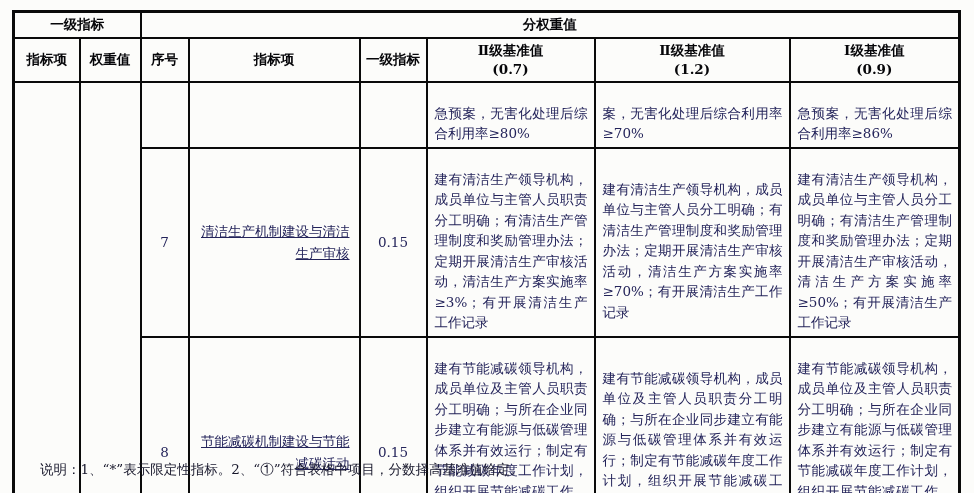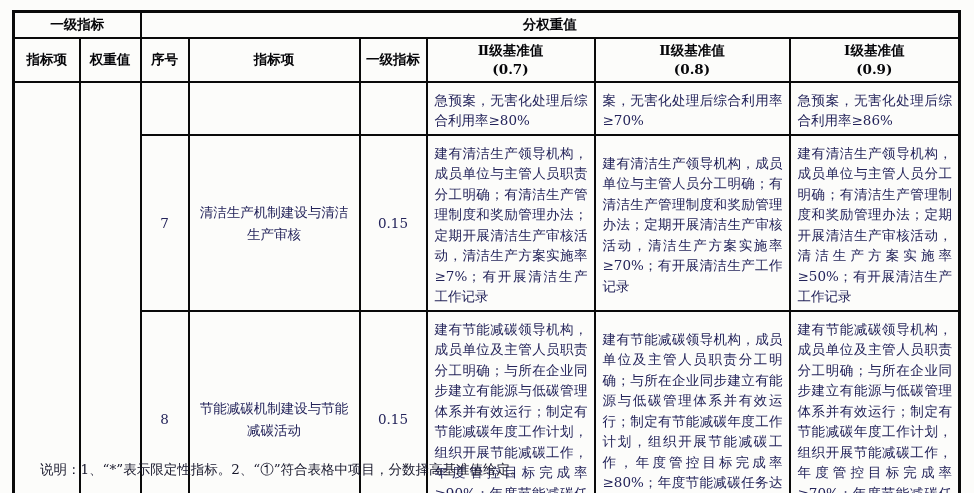--- a/index.html
+++ b/index.html
@@ -23,23 +23,23 @@
   tr.rp  { height:40px; }
   tr.r7 { height:148px; }
   tr.r8 { height:188px; }
   td.hd {
     text-align:center; font-weight:bold; color:#060609;
     font-size:13.5px; line-height:19px;
   }
   td.center { text-align:center; }
   td.grade {
     text-align:justify; text-align-last:left; text-justify:inter-character;
-    line-height:20.5px; padding:7px 6px 3px 7px; vertical-align:middle;
+    line-height:20.5px; padding:20px 6px 3px 7px; vertical-align:middle;
   }
-  td.indname { line-height:22px; padding:3px 9px; text-align:center; }
+  td.indname { line-height:22px; padding:3px 9px; text-align:right;text-decoration:underline; }
   .note {
     position:absolute; left:40px; top:461px;
     font-size:13.5px; color:#17172b; white-space:nowrap;
   }
 </style>
 </head>
 <body>
 
 <div class="page">
   <table class="ind-table">
@@ -65,21 +65,21 @@
       <td class="hd">权重值</td>
       <td class="hd">序号</td>
       <td class="hd">指标项</td>
       <td class="hd">一级指标</td>
       <td class="hd">
         <div>Ⅱ级基准值</div>
         <div>(0.7)</div>
       </td>
       <td class="hd">
         <div>Ⅱ级基准值</div>
-        <div>(0.8)</div>
+        <div>(1.2)</div>
       </td>
       <td class="hd">
         <div>Ⅰ级基准值</div>
         <div>(0.9)</div>
       </td>
     </tr>
 
     <tr class="rp">
       <td rowspan="3"></td>
       <td rowspan="3"></td>
@@ -88,21 +88,21 @@
       <td class="center"></td>
       <td class="grade">急预案，无害化处理后综合利用率≥80%</td>
       <td class="grade">案，无害化处理后综合利用率≥70%</td>
       <td class="grade">急预案，无害化处理后综合利用率≥86%</td>
     </tr>
 
     <tr class="r7">
       <td class="center">7</td>
       <td class="indname">清洁生产机制建设与清洁生产审核</td>
       <td class="center">0.15</td>
-      <td class="grade">建有清洁生产领导机构，成员单位与主管人员职责分工明确；有清洁生产管理制度和奖励管理办法；定期开展清洁生产审核活动，清洁生产方案实施率≥7%；有开展清洁生产工作记录</td>
+      <td class="grade">建有清洁生产领导机构，成员单位与主管人员职责分工明确；有清洁生产管理制度和奖励管理办法；定期开展清洁生产审核活动，清洁生产方案实施率≥3%；有开展清洁生产工作记录</td>
       <td class="grade">建有清洁生产领导机构，成员单位与主管人员分工明确；有清洁生产管理制度和奖励管理办法；定期开展清洁生产审核活动，清洁生产方案实施率≥70%；有开展清洁生产工作记录</td>
       <td class="grade">建有清洁生产领导机构，成员单位与主管人员分工明确；有清洁生产管理制度和奖励管理办法；定期开展清洁生产审核活动，清洁生产方案实施率≥50%；有开展清洁生产工作记录</td>
     </tr>
 
     <tr class="r8">
       <td class="center">8</td>
       <td class="indname">节能减碳机制建设与节能减碳活动</td>
       <td class="center">0.15</td>
       <td class="grade">建有节能减碳领导机构，成员单位及主管人员职责分工明确；与所在企业同步建立有能源与低碳管理体系并有效运行；制定有节能减碳年度工作计划，组织开展节能减碳工作，年度管控目标完成率≥90%；年度节能减碳任务达到国家要求</td>
       <td class="grade">建有节能减碳领导机构，成员单位及主管人员职责分工明确；与所在企业同步建立有能源与低碳管理体系并有效运行；制定有节能减碳年度工作计划，组织开展节能减碳工作，年度管控目标完成率≥80%；年度节能减碳任务达到国家要求</td>

